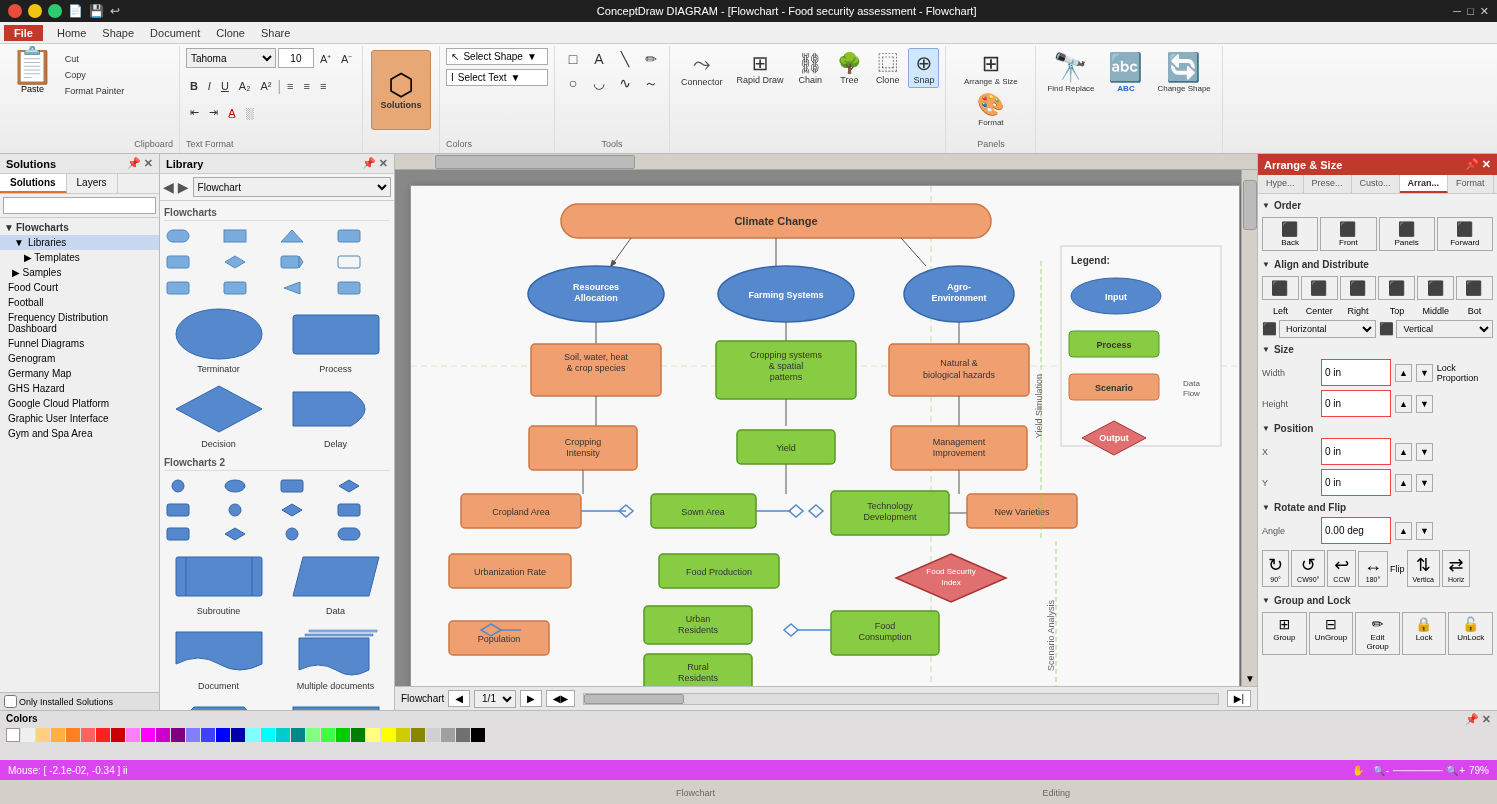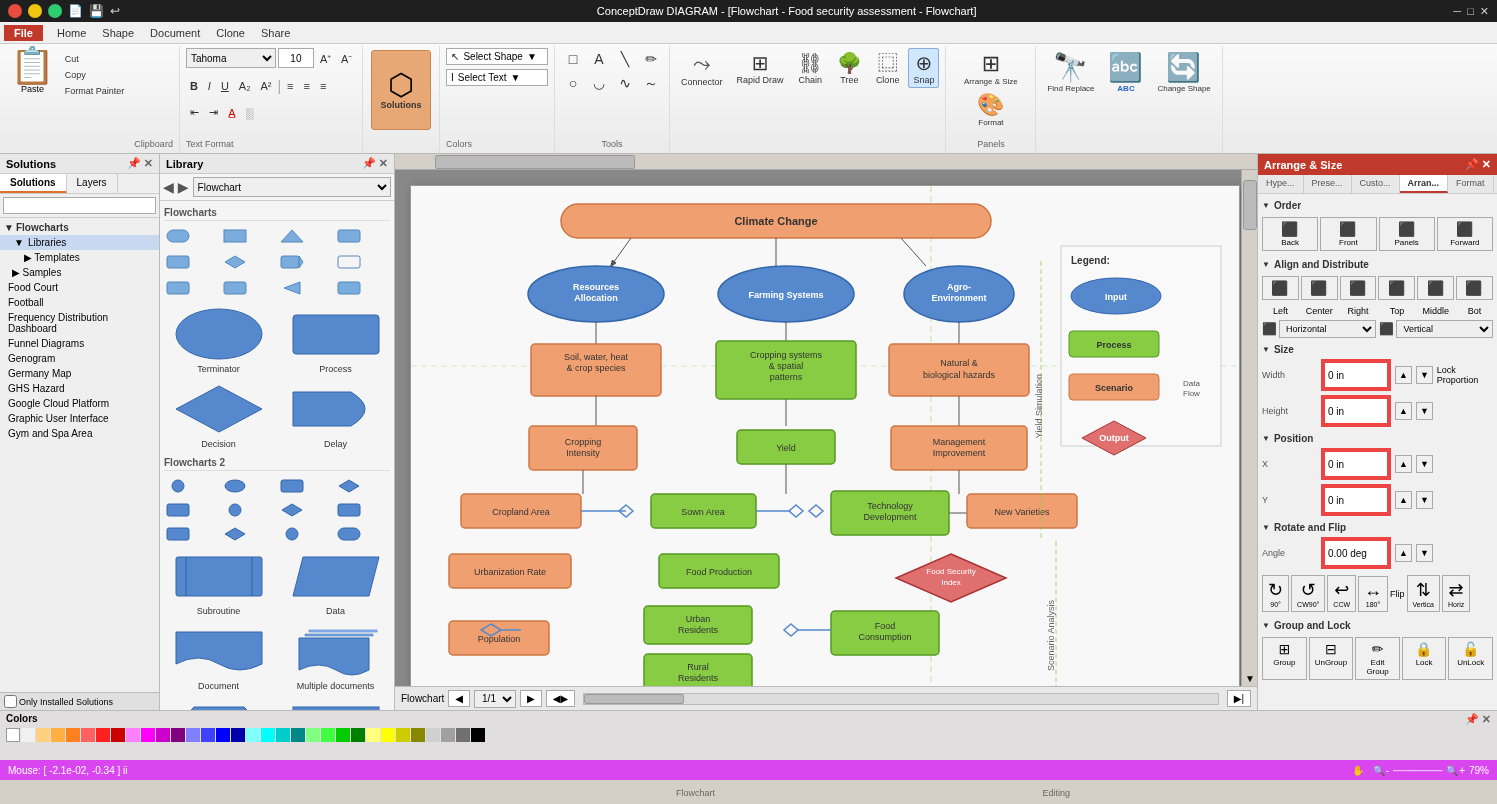--- a/index.html
+++ b/index.html
@@ -88,21 +88,21 @@
     #status-bar { height: 20px; background: #c0392b; color: #fff; display: flex; align-items: center; padding: 0 8px; font-size: 10px; justify-content: space-between; }
 
     
     #right-panel { width: 235px; background: #f0f0f0; border-left: 1px solid #bbb; display: flex; flex-direction: column; font-size: 10px; }
     .rpanel-tab { padding: 3px 8px; font-size: 9px; cursor: pointer; border-right: 1px solid #ccc; color: #555; }
     .rpanel-tab.active { background: #fff; border-bottom: 2px solid #c0392b; font-weight: bold; color: #333; }
     .section-header { display: flex; align-items: center; gap: 4px; font-weight: bold; font-size: 10px; color: #333; padding: 4px 0 2px; cursor: pointer; }
     .section-header .chevron { font-size: 8px; }
     .prop-row { display: flex; align-items: center; gap: 4px; padding: 2px 0; }
     .prop-label { color: #555; min-width: 55px; font-size: 9px; }
-    .prop-input { border: 4px solid #ef4444; padding: 12px 3px; font-size: 10px; width: 70px; height: 27px; }
+    .prop-input { border: 1px solid #ef4444; padding: 12px 3px; font-size: 10px; width: 70px; height: 27px; }
     .prop-btn { border: 1px solid #aaa; background: #f0f0f0; cursor: pointer; padding: 1px 3px; font-size: 9px; height: 18px; }
     .order-btns { display: grid; grid-template-columns: repeat(4, 1fr); gap: 2px; padding: 4px 0; }
     .order-btn { border: 1px solid #aaa; background: #f0f0f0; cursor: pointer; padding: 3px; font-size: 8px; text-align: center; display: flex; flex-direction: column; align-items: center; gap: 1px; }
     .order-btn-icon { font-size: 14px; }
     .align-btns { display: grid; grid-template-columns: repeat(6, 1fr); gap: 2px; padding: 4px 0; }
     .align-btn { border: 1px solid #aaa; background: #f0f0f0; cursor: pointer; padding: 3px 2px; font-size: 14px; text-align: center; }
     .align-row2 { display: flex; gap: 4px; align-items: center; padding: 2px 0; }
     .align-dropdown { font-size: 9px; border: 1px solid #aaa; padding: 1px 2px; height: 18px; flex: 1; }
     .group-btns { display: grid; grid-template-columns: repeat(5, 1fr); gap: 2px; padding: 4px 0; }
     .group-btn { border: 1px solid #aaa; background: #f0f0f0; cursor: pointer; padding: 3px; font-size: 8px; text-align: center; display: flex; flex-direction: column; align-items: center; gap: 1px; }

